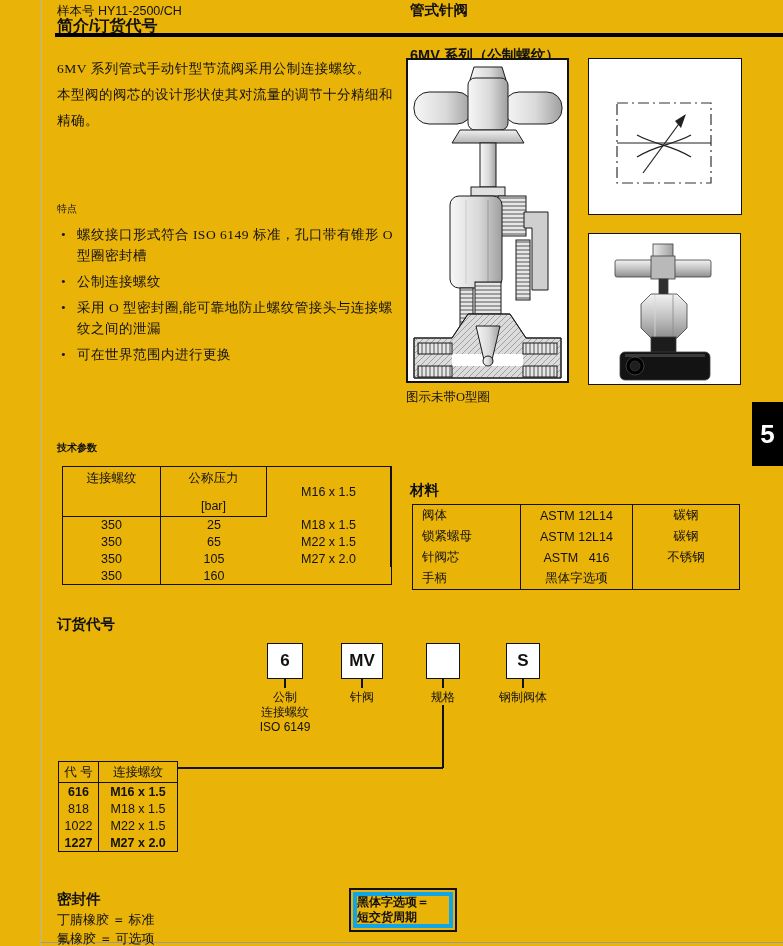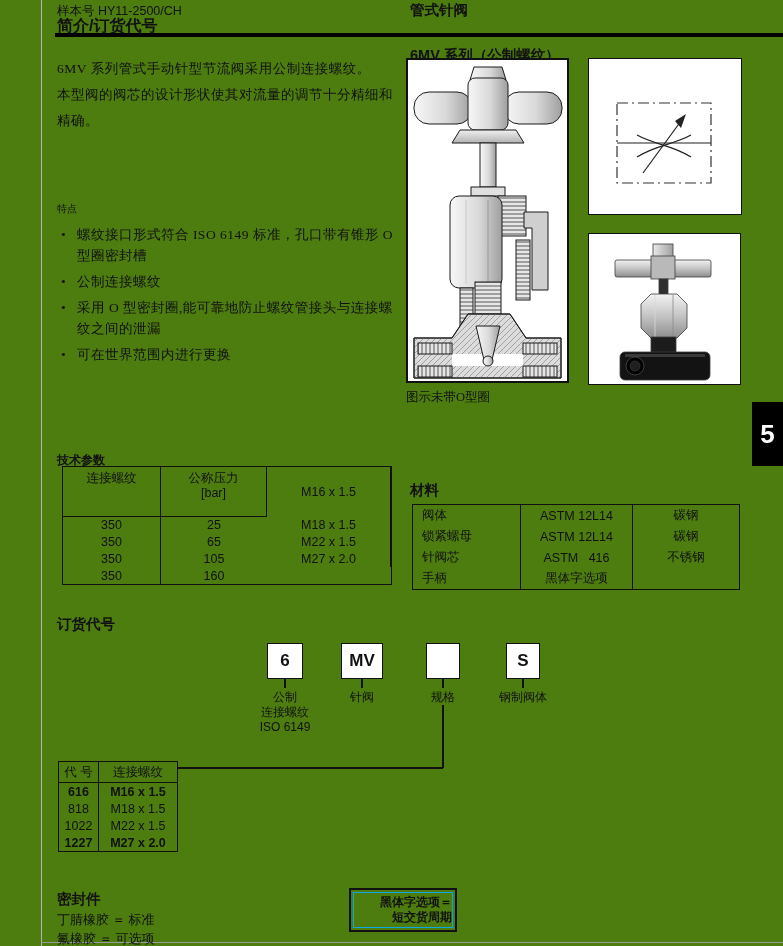--- a/index.html
+++ b/index.html
@@ -1,17 +1,17 @@
 <!DOCTYPE html>
 <html><head>
 <meta charset="utf-8">
 <style>
   * { margin:0; padding:0; box-sizing:border-box; }
   body { background:#ffffff; font-family:"Liberation Sans", sans-serif; color:#111; }
-  #page { position:relative; width:783px; height:946px; background:#4d7c0f; overflow:hidden; }
+  #page { position:relative; width:783px; height:946px; background:#eab308; overflow:hidden; }
 
   .abs { position:absolute; }
   .serif { font-family:"Liberation Serif", serif; }
   .sans  { font-family:"Liberation Sans", sans-serif; }
   .bold  { font-weight:bold; }
 
   
   .catalog-no { left:57px; top:3px; font-size:12.5px; }
   .page-title { left:57px; top:16px; font-size:16px; font-weight:bold; }
   .product-title { left:410px; top:1px; font-size:14.5px; font-weight:bold; }
@@ -31,29 +31,29 @@
   .drawing-box { left:406px; top:58px; width:163px; height:325px; border:2px solid #111; background:#fff; }
   .symbol-box  { left:588px; top:58px; width:154px; height:157px; border:1.5px solid #111; background:#fff; }
   .photo-box   { left:588px; top:233px; width:153px; height:152px; border:1.5px solid #111; background:#fff; }
   .fig-caption { left:406px; top:389px; font-size:12.5px; }
 
   
   .page-tab { left:752px; top:402px; width:31px; height:64px; background:#000; color:#fff;
               display:flex; align-items:center; justify-content:center; font-size:26px; font-weight:bold; }
 
   
-  .tech-title { left:57px; top:441px; font-size:12px; font-weight:bold;margin-top:11px; }
+  .tech-title { left:57px; top:441px; font-size:10px; font-weight:bold; }
   .tech-table { left:62px; top:466px; width:330px; height:119px; border:1.5px solid #111;
                 display:grid; grid-template-columns:98px 106px 1fr; grid-template-rows:50px repeat(4,1fr);
                 font-size:12.5px; }
   .tech-table .hcell { border-bottom:1.5px solid #111; display:flex; flex-direction:column;
                        align-items:center; justify-content:flex-start; padding-top:4px; line-height:14px; }
   .tech-table .colsep { border-right:1px solid #111; }
   .tech-table .cell { display:flex; align-items:center; justify-content:center; }
-  .tech-table .h2 { justify-content:space-between; padding-bottom:16px; }
+  .tech-table .h2 { justify-content:space-between; padding-bottom:3px; }
 
   
   .mat-title { left:410px; top:481px; font-size:14.5px; font-weight:bold; }
   .mat-table { left:412px; top:504px; width:328px; height:86px; border:1.5px solid #111;
                display:grid; grid-template-columns:108px 112px 1fr; grid-template-rows:repeat(4,1fr);
                font-size:12.5px; }
   .mat-table .part { display:flex; align-items:center; padding-left:9px; border-right:1px solid #111; }
   .mat-table .spec { display:flex; align-items:center; justify-content:center; border-right:1px solid #111; white-space:pre; }
   .mat-table .matl { display:flex; align-items:center; justify-content:center; }
 
@@ -70,22 +70,22 @@
   .size-table { left:58px; top:761px; width:120px; height:91px; border:1.5px solid #111;
                 display:grid; grid-template-columns:40px 1fr; grid-template-rows:21px repeat(4,1fr); font-size:12.5px; }
   .size-table .hc { border-bottom:1.5px solid #111; display:flex; align-items:center; justify-content:center; }
   .size-table .c1 { border-right:1px solid #111; }
   .size-table .sc { display:flex; align-items:center; justify-content:center; }
 
   
   .seal-title { left:57px; top:890px; font-size:14.5px; font-weight:bold; }
   .seal-lines { left:57px; top:910px; font-size:13px; line-height:19px; }
   .note-box { left:349px; top:888px; width:108px; height:44px; border:2.5px solid #111; padding:2px; }
-  .note-inner { width:100%; height:100%; border:1px solid #0ea5e9; display:flex; flex-direction:column;
-                align-items:flex-end; justify-content:center; font-size:12px; font-weight:bold; line-height:15px; }
+  .note-inner { width:100%; height:100%; border:4px solid #0ea5e9; display:flex; flex-direction:column;
+                align-items:flex-start; justify-content:center; font-size:12px; font-weight:bold; line-height:15px; }
 </style>
 </head>
 <body>
 
 <div id="page">
 
   <div class="abs left-edge"></div>
   <div class="abs bottom-rule"></div>
 
   <div class="abs catalog-no sans">样本号 HY11-2500/CH</div>

